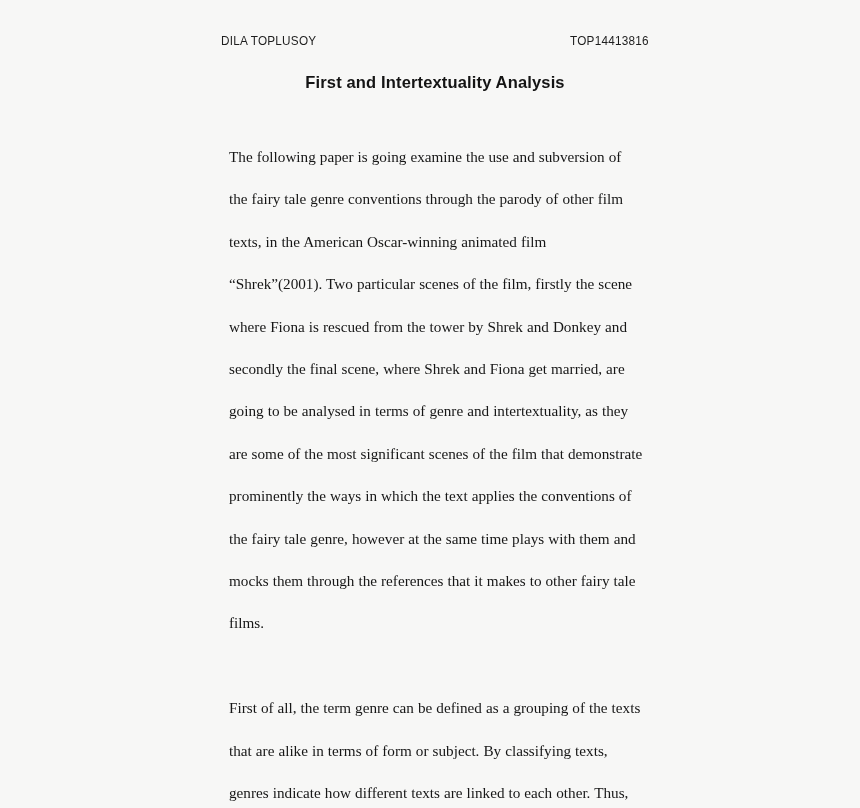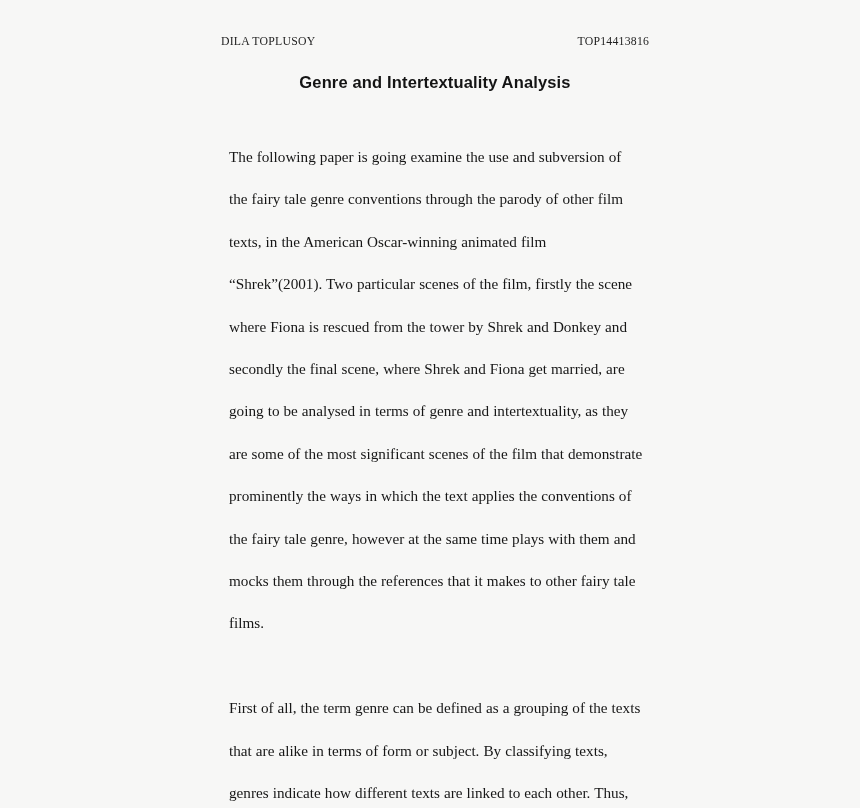--- a/index.html
+++ b/index.html
@@ -25,21 +25,21 @@
 
   
   .doc-header {
     position: absolute;
     left: 221px;
     top: 34px;
     width: 428px;
     display: flex;
     justify-content: space-between;
     align-items: flex-start;
-    font-family: Liberation Serif, serif;
+    font-family: Liberation Sans, sans-serif;
     font-size: 12.5px;
     letter-spacing: 0.25px;
     color: #1e1e1e;
     white-space: nowrap;
   }
   .doc-header .author-name {
     transform: scaleX(0.94);
     transform-origin: left center;
   }
   .doc-header .student-id {
@@ -85,20 +85,20 @@
 </head>
 <body>
 
 <div class="page">
 
   <div class="doc-header">
     <span class="author-name">DILA TOPLUSOY</span>
     <span class="student-id">TOP14413816</span>
   </div>
 
-  <div class="doc-title">Genre and Intertextuality Analysis</div>
+  <div class="doc-title">First and Intertextuality Analysis</div>
 
   <div class="doc-body">
     <p>The following paper is going examine the use and subversion of the fairy tale genre conventions through the parody of other film texts, in the American Oscar-winning animated film “Shrek”(2001). Two particular scenes of the film, firstly the scene where Fiona is rescued from the tower by Shrek and Donkey and secondly the final scene, where Shrek and Fiona get married, are going to be analysed in terms of genre and intertextuality, as they are some of the most significant scenes of the film that demonstrate prominently the ways in which the text applies the conventions of the fairy tale genre, however at the same time plays with them and mocks them through the references that it makes to other fairy tale films.</p>
     <p class="para-gap">First of all, the term genre can be defined as a grouping of the texts that are alike in terms of form or subject. By classifying texts, genres indicate how different texts are linked to each other. Thus, the generic understanding suggests that it is not possible for a text to be completely authentic. “Even the most innovative text owes something elsewhere.” (Thwaites et al., 2002, pp. 98-99) This approach is linked to the intertextuality concept, as intertextuality means the connection between a text and other texts (Thwaites et al. 2002, p.96), more specifically, it</p>
   </div>
 
 </div>
 
 </body></html>

